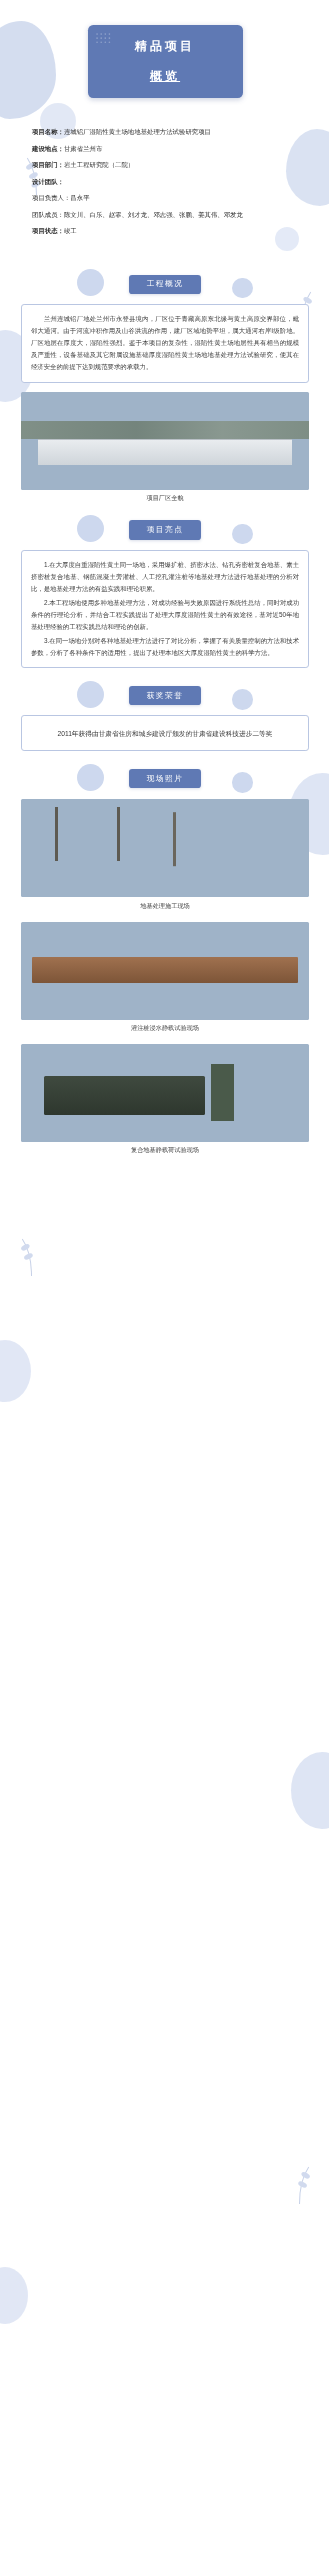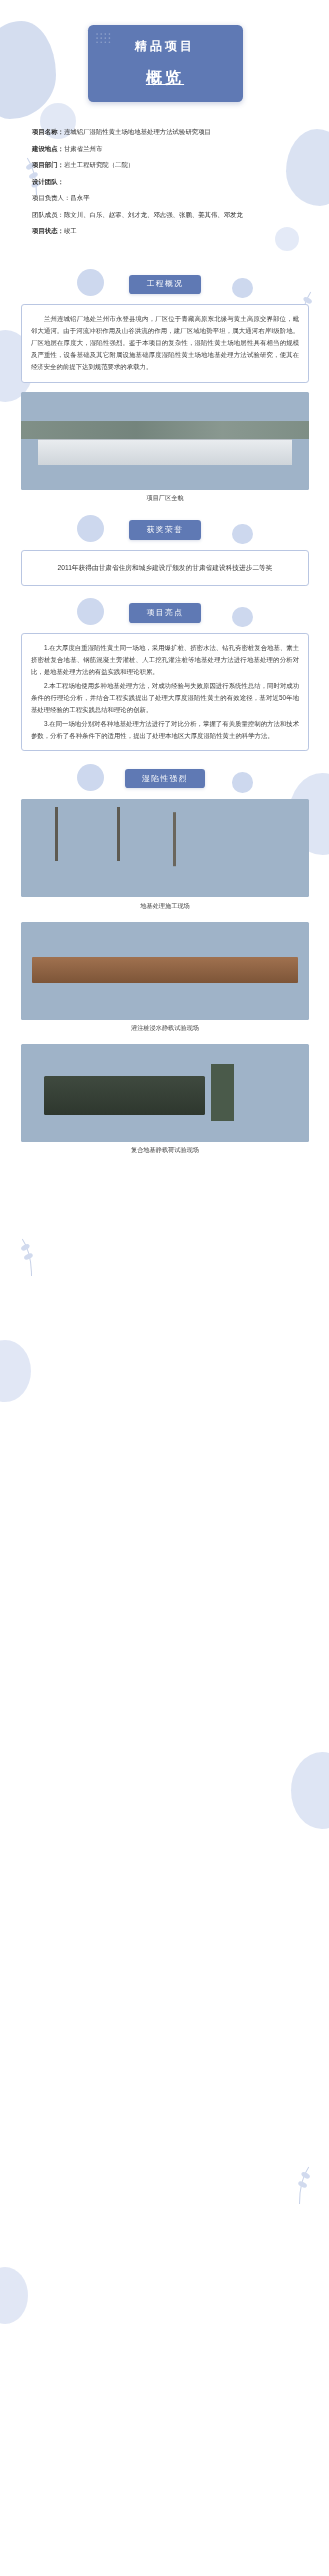--- a/index.html
+++ b/index.html
@@ -64,21 +64,21 @@
     box-shadow: 0 1.5px 5.2px rgba(60,80,140,.25);
     z-index: 3;
   }
   .title-card .l1 {
     font-size: 12px;
     letter-spacing: 3.1px;
     font-weight: bold;
     margin-bottom: 13px;
   }
   .title-card .l2 {
-    font-size: 16px;
+    font-size: 12px;
     letter-spacing: 3.1px;
     font-weight: bold;
     text-decoration: underline;
   }
   .title-deco-dots {
     position: absolute;
     left: 7.2px; top: 7.2px;
     width: 17.5px; height: 17.5px;
     opacity:.6;
   }
@@ -323,45 +323,45 @@
     <div class="fig">
       <div class="ph photo-plant"></div>
       <div class="cap">项目厂区全貌</div>
     </div>
   </div>
 
   <div class="section">
     <div class="sec-head">
       <div class="circ left"></div>
       <div class="circ right"></div>
-      <div class="pill">获奖荣誉</div>
-    </div>
-    <div class="award-box">
-      <p>2011年获得由甘肃省住房和城乡建设厅颁发的甘肃省建设科技进步二等奖</p>
+      <div class="pill">项目亮点</div>
+    </div>
+    <div class="card">
+      <p>1.在大厚度自重湿陷性黄土同一场地，采用爆扩桩、挤密水法、钻孔夯密桩复合地基、素土挤密桩复合地基、钢筋混凝土旁灌桩、人工挖孔灌注桩等地基处理方法进行地基处理的分析对比，是地基处理方法的有益实践和理论积累。</p>
+      <p>2.本工程场地使用多种地基处理方法，对成功经验与失败原因进行系统性总结，同时对成功条件的行理论分析，并结合工程实践提出了处理大厚度湿陷性黄土的有效途径，基对近50年地基处理经验的工程实践总结和理论的创新。</p>
+      <p>3.在同一场地分别对各种地基处理方法进行了对比分析，掌握了有关质量控制的方法和技术参数，分析了各种条件下的适用性，提出了处理本地区大厚度湿陷性黄土的科学方法。</p>
     </div>
   </div>
 
   <div class="section">
     <div class="sec-head">
       <div class="circ left"></div>
       <div class="circ right"></div>
-      <div class="pill">项目亮点</div>
-    </div>
-    <div class="card">
-      <p>1.在大厚度自重湿陷性黄土同一场地，采用爆扩桩、挤密水法、钻孔夯密桩复合地基、素土挤密桩复合地基、钢筋混凝土旁灌桩、人工挖孔灌注桩等地基处理方法进行地基处理的分析对比，是地基处理方法的有益实践和理论积累。</p>
-      <p>2.本工程场地使用多种地基处理方法，对成功经验与失败原因进行系统性总结，同时对成功条件的行理论分析，并结合工程实践提出了处理大厚度湿陷性黄土的有效途径，基对近50年地基处理经验的工程实践总结和理论的创新。</p>
-      <p>3.在同一场地分别对各种地基处理方法进行了对比分析，掌握了有关质量控制的方法和技术参数，分析了各种条件下的适用性，提出了处理本地区大厚度湿陷性黄土的科学方法。</p>
+      <div class="pill">获奖荣誉</div>
+    </div>
+    <div class="award-box">
+      <p>2011年获得由甘肃省住房和城乡建设厅颁发的甘肃省建设科技进步二等奖</p>
     </div>
   </div>
 
   <div class="section photos-stack">
     <div class="sec-head">
       <div class="circ left"></div>
       <div class="circ right"></div>
-      <div class="pill">湿陷性强烈</div>
+      <div class="pill">现场照片</div>
     </div>
 
     <div class="fig">
       <div class="ph photo-site1"></div>
       <div class="cap">地基处理施工现场</div>
     </div>
 
     <div class="fig">
       <div class="ph photo-site2"></div>
       <div class="cap">灌注桩浸水静载试验现场</div>

